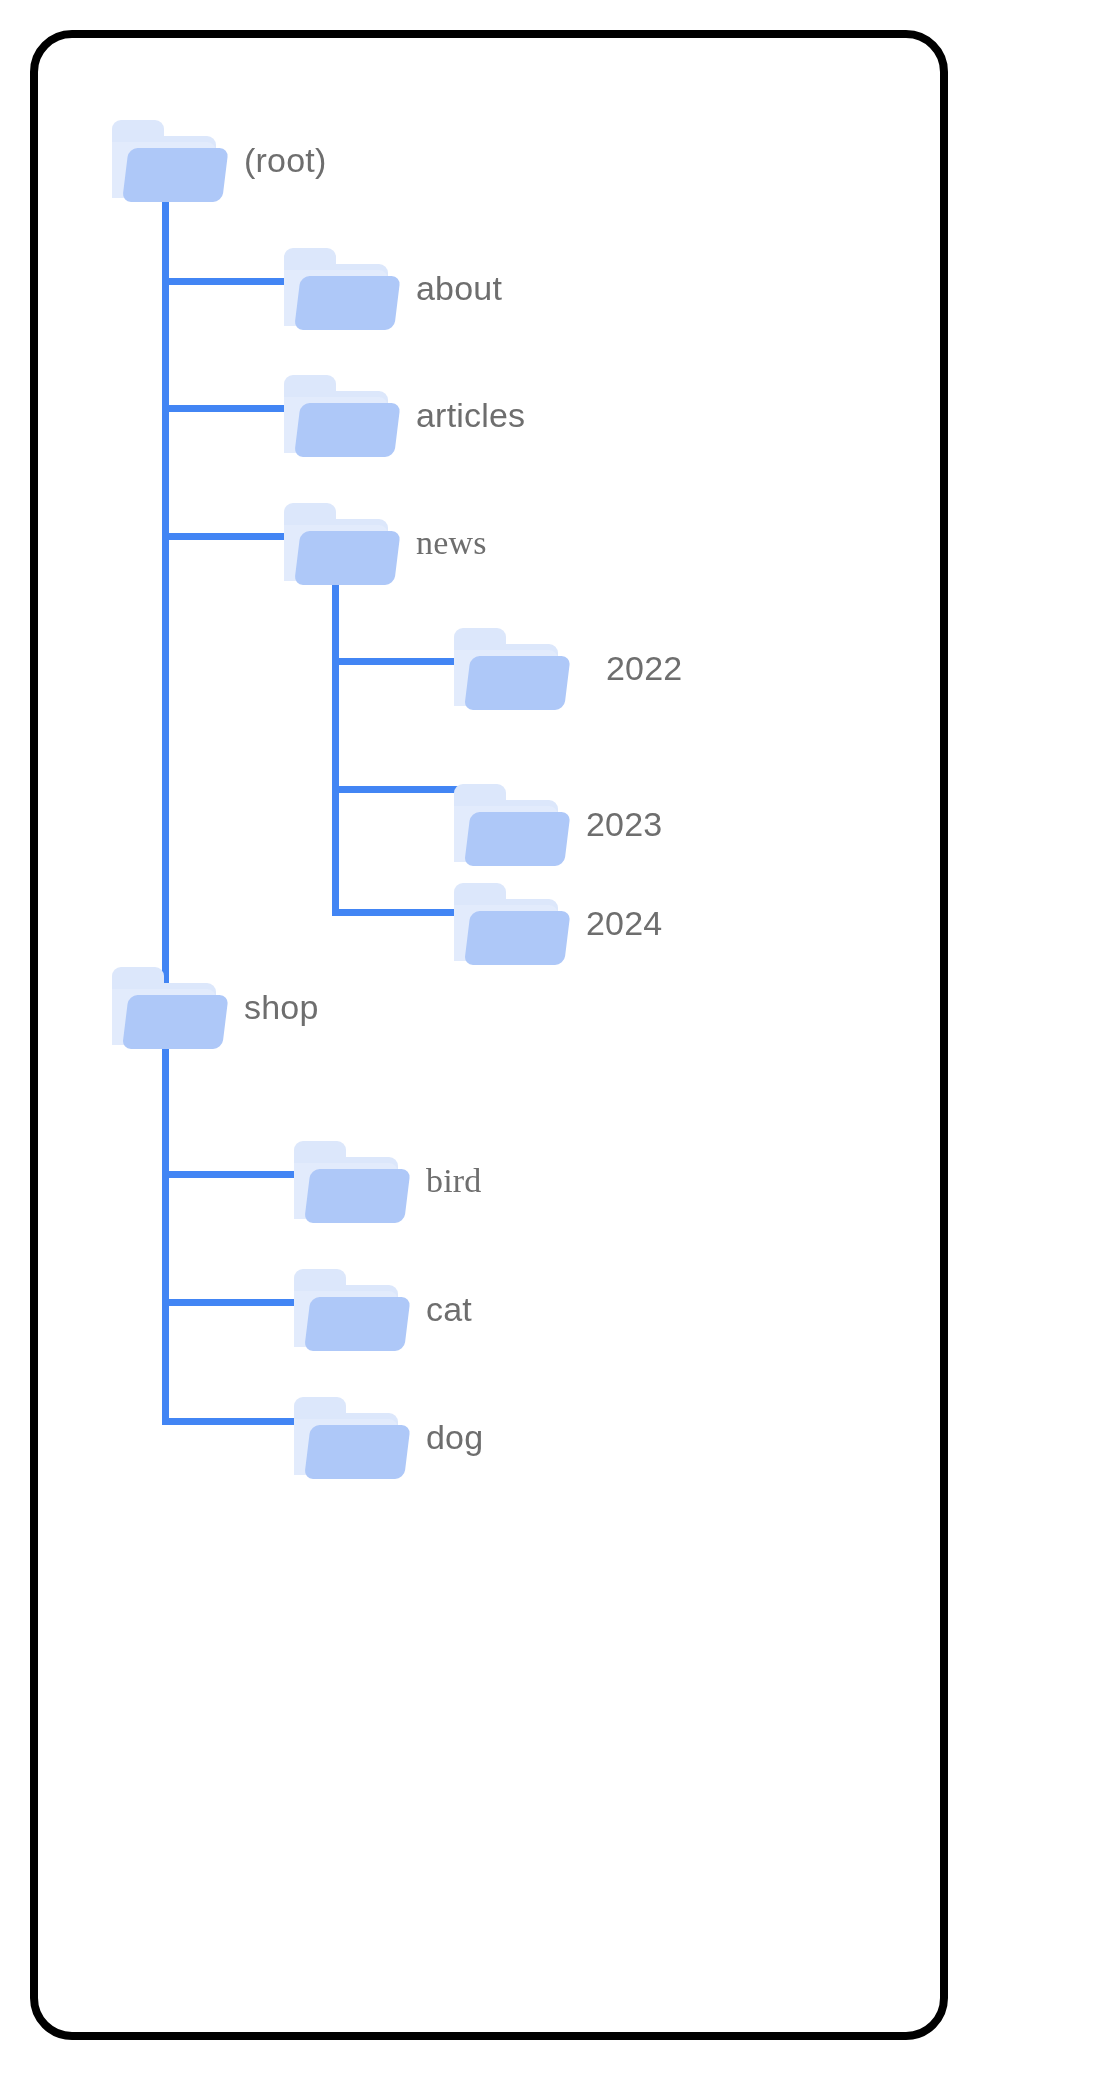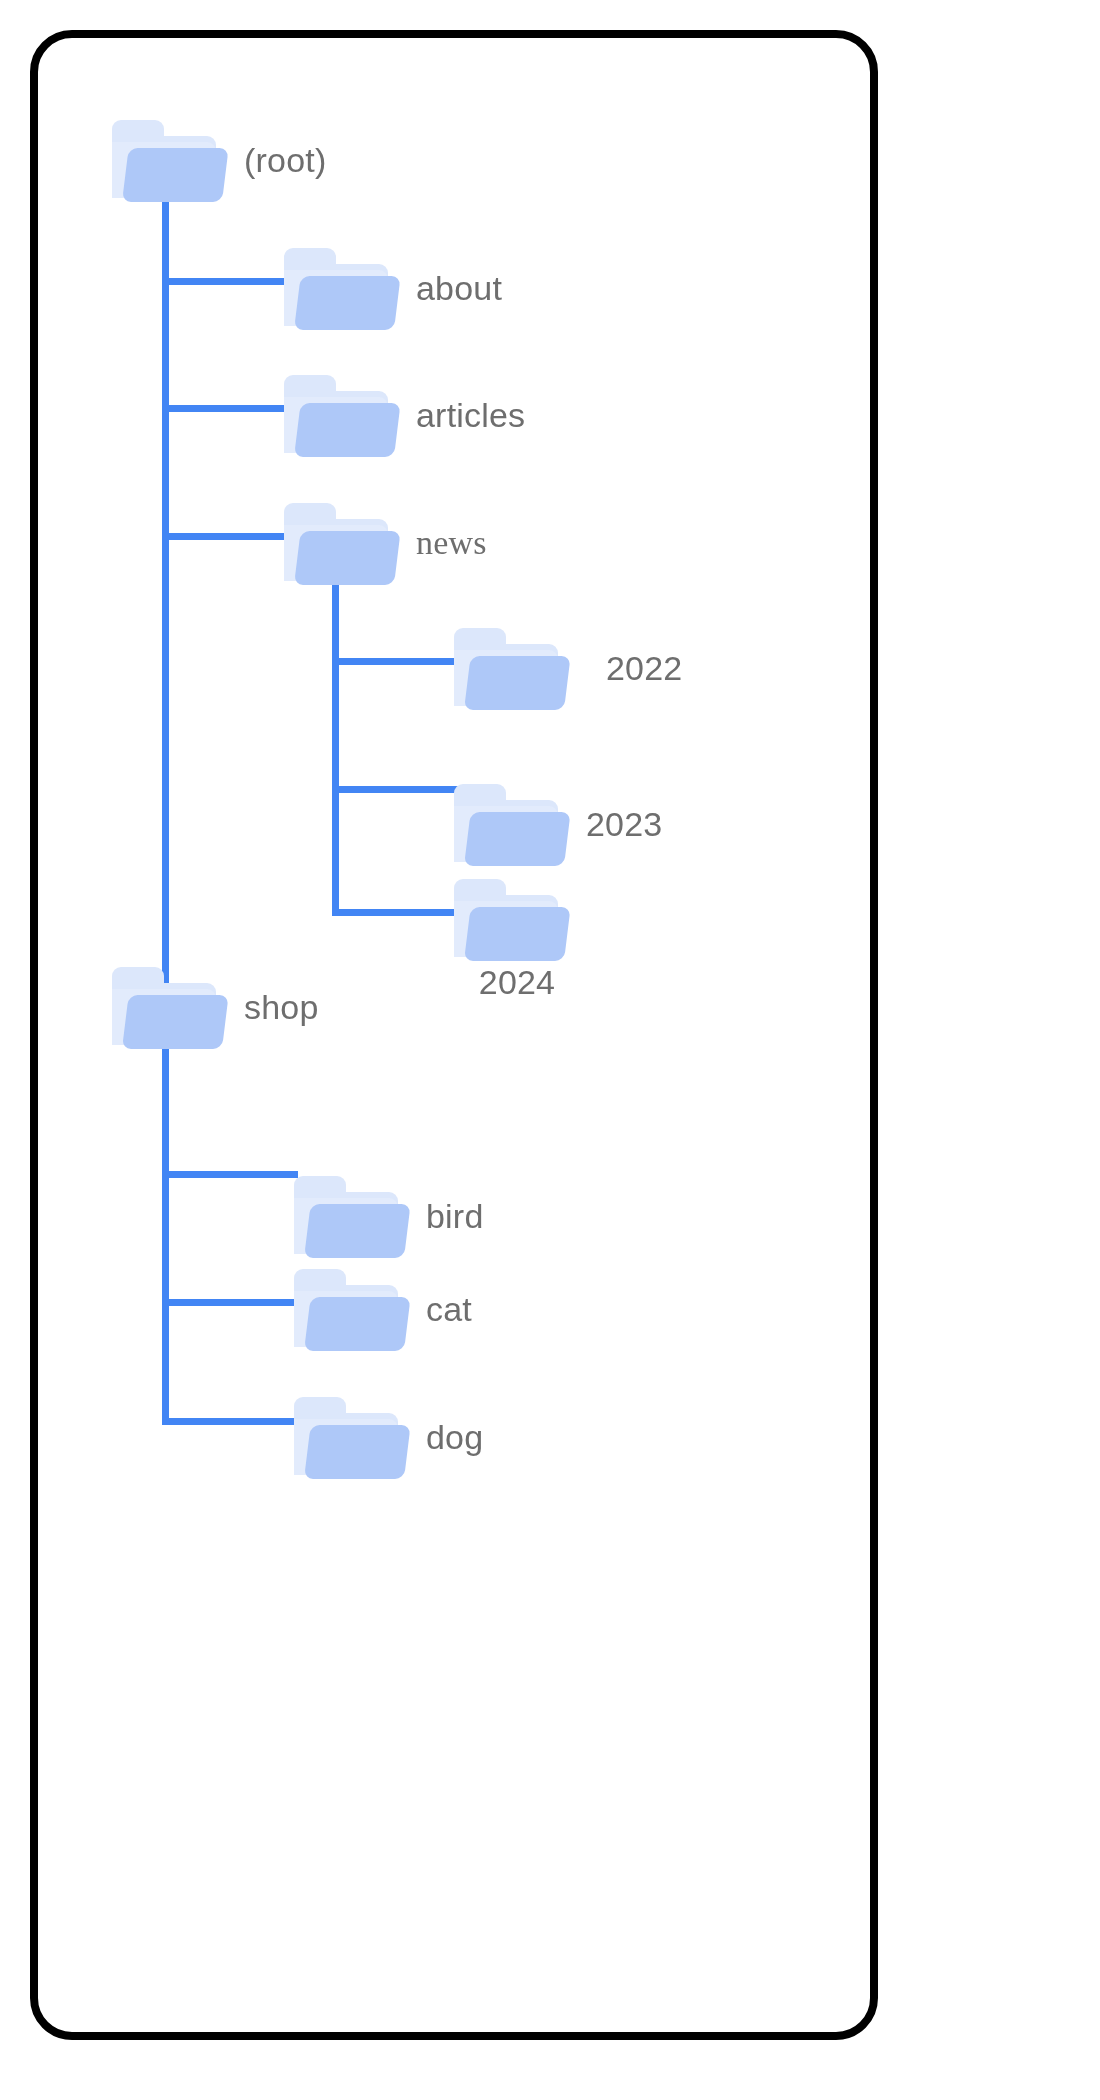--- a/index.html
+++ b/index.html
@@ -13,21 +13,21 @@
     height: 2100px;
     font-family: "Liberation Sans", sans-serif;
     overflow: hidden;
   }
 
   
   #card {
     position: absolute;
     left: 30px;
     top: 30px;
-    width: 848px;
+    width: 918px;
     height: 2010px;
     box-sizing: border-box;
     background: #ffffff;
     border: 8px solid #000000;
     border-radius: 42px;
   }
 
   
   #tree {
     position: absolute;
@@ -197,41 +197,41 @@
     <div class="node" style="left:410px; top:736px;">
       <span class="folder">
         <span class="f-tab"></span>
           <span class="f-back"></span>
         <span class="f-mid"></span>
           <span class="f-front"></span>
       </span>
       <span class="node-label label-shift">2023</span>
     </div>
 
-    <div class="node" style="left:410px; top:835px;flex-direction:column;">
+    <div class="node" style="left:410px; top:835px;">
       <span class="folder">
         <span class="f-tab"></span>
           <span class="f-back"></span>
         <span class="f-mid"></span>
           <span class="f-front"></span>
       </span>
       <span class="node-label label-shift">2024</span>
     </div>
 
     <div class="node" style="left:68px; top:919px;">
       <span class="folder">
         <span class="f-tab"></span>
           <span class="f-back"></span>
         <span class="f-mid"></span>
           <span class="f-front"></span>
       </span>
       <span class="node-label label-shift">shop</span>
     </div>
 
-    <div class="node" style="left:250px; top:1128px;">
+    <div class="node" style="left:250px; top:1093px;font-family:Liberation Serif, serif;">
       <span class="folder">
         <span class="f-tab"></span>
           <span class="f-back"></span>
         <span class="f-mid"></span>
           <span class="f-front"></span>
       </span>
       <span class="node-label label-shift">bird</span>
     </div>
 
     <div class="node" style="left:250px; top:1221px;">

